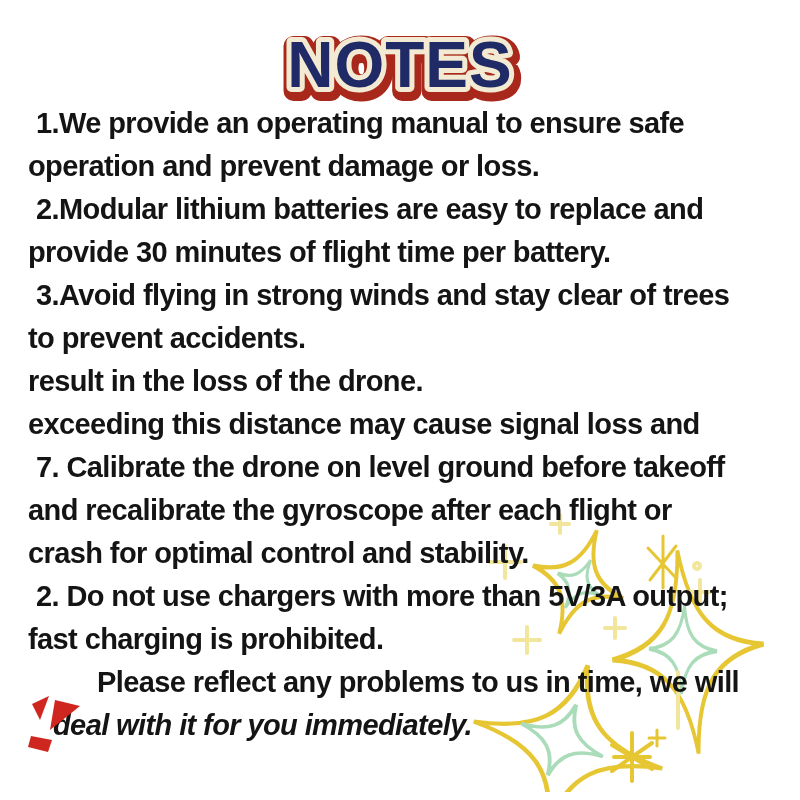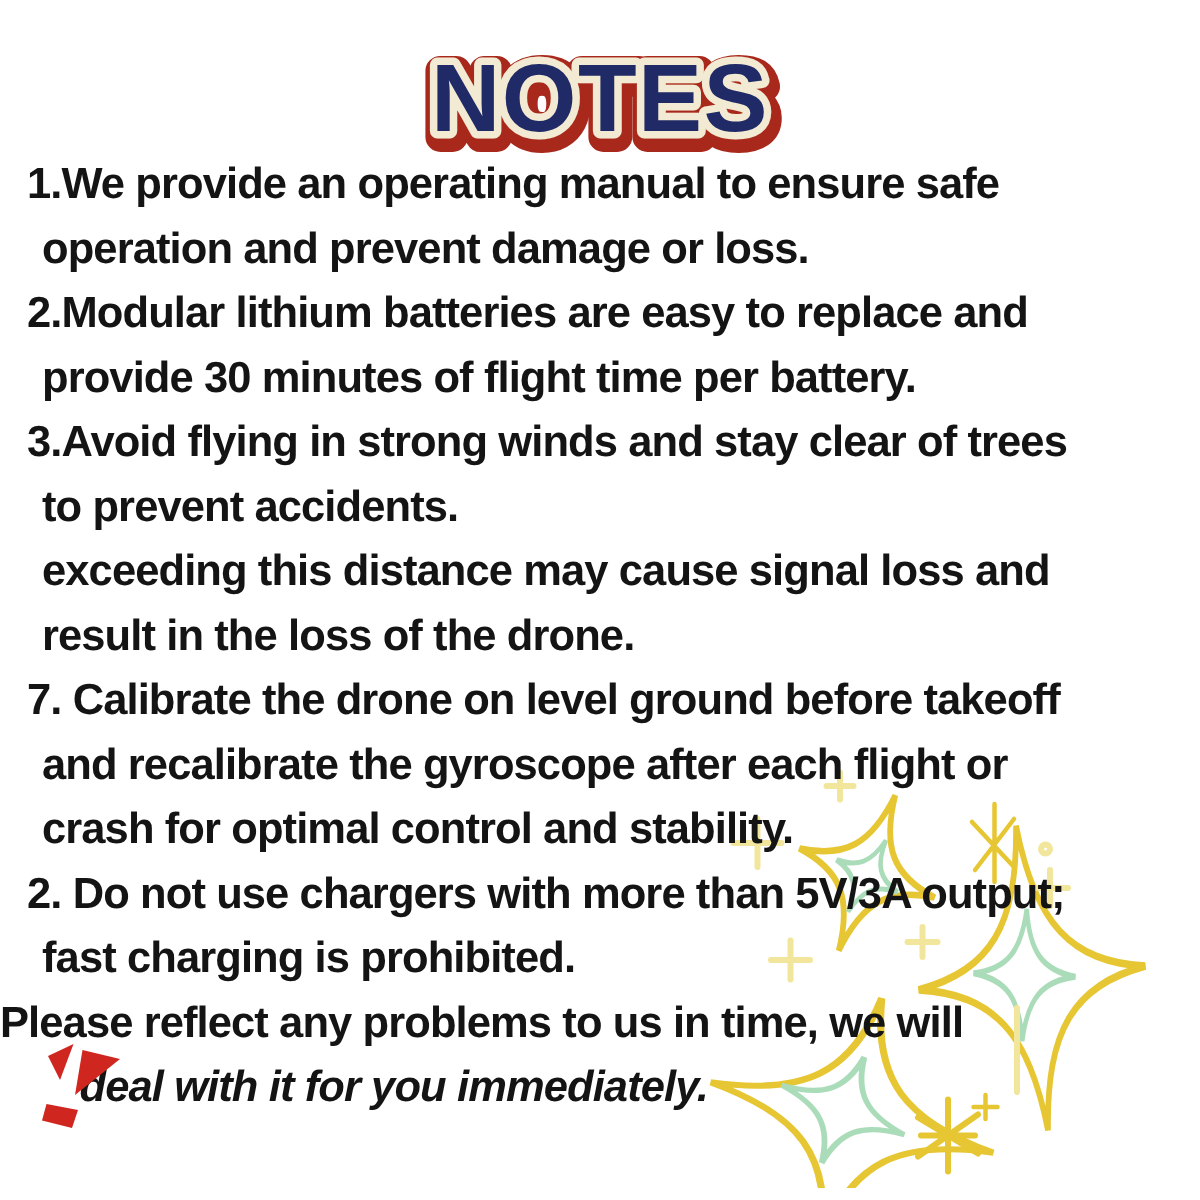--- a/index.html
+++ b/index.html
@@ -34,23 +34,23 @@
   }
   .note-line {
     font-size: 29px;
     font-weight: bold;
     line-height: 43px;
     height: 43px;
     letter-spacing: -0.6px;
     color: #141414;
     white-space: nowrap;
   }
-  .note-line.first   { padding-left: 18px; }
+  .note-line.first   { padding-left: 36px; }
   .note-line.cont    { padding-left: 28px; }
-  .note-line.footer-first { }
+  .note-line.footer-first { padding-left: 97px; }
   .note-line.footer-cont  { padding-left: 53px; font-style: italic; }
   
   #decor-svg {
     position: absolute;
     left: 0; top: 0;
     z-index: 1;
     pointer-events: none;
   }
   #emphasis-mark-svg {
     position: absolute;
@@ -121,22 +121,22 @@
     </g>
   </svg>
 
   <div id="notes-block">
       <div class="note-line first">1.We provide an operating manual to ensure safe</div>
       <div class="note-line cont">operation and prevent damage or loss.</div>
       <div class="note-line first">2.Modular lithium batteries are easy to replace and</div>
       <div class="note-line cont">provide 30 minutes of flight time per battery.</div>
       <div class="note-line first">3.Avoid flying in strong winds and stay clear of trees</div>
       <div class="note-line cont">to prevent accidents.</div>
+      <div class="note-line cont">result in the loss of the drone.</div>
       <div class="note-line cont">exceeding this distance may cause signal loss and</div>
-      <div class="note-line cont">result in the loss of the drone.</div>
       <div class="note-line first">7. Calibrate the drone on level ground before takeoff</div>
       <div class="note-line cont">and recalibrate the gyroscope after each flight or</div>
       <div class="note-line cont">crash for optimal control and stability.</div>
       <div class="note-line first">2. Do not use chargers with more than 5V/3A output;</div>
       <div class="note-line cont">fast charging is prohibited.</div>
       <div class="note-line footer-first">Please reflect any problems to us in time, we will</div>
       <div class="note-line footer-cont">deal with it for you immediately.</div>
     </div>
 
 </div>

